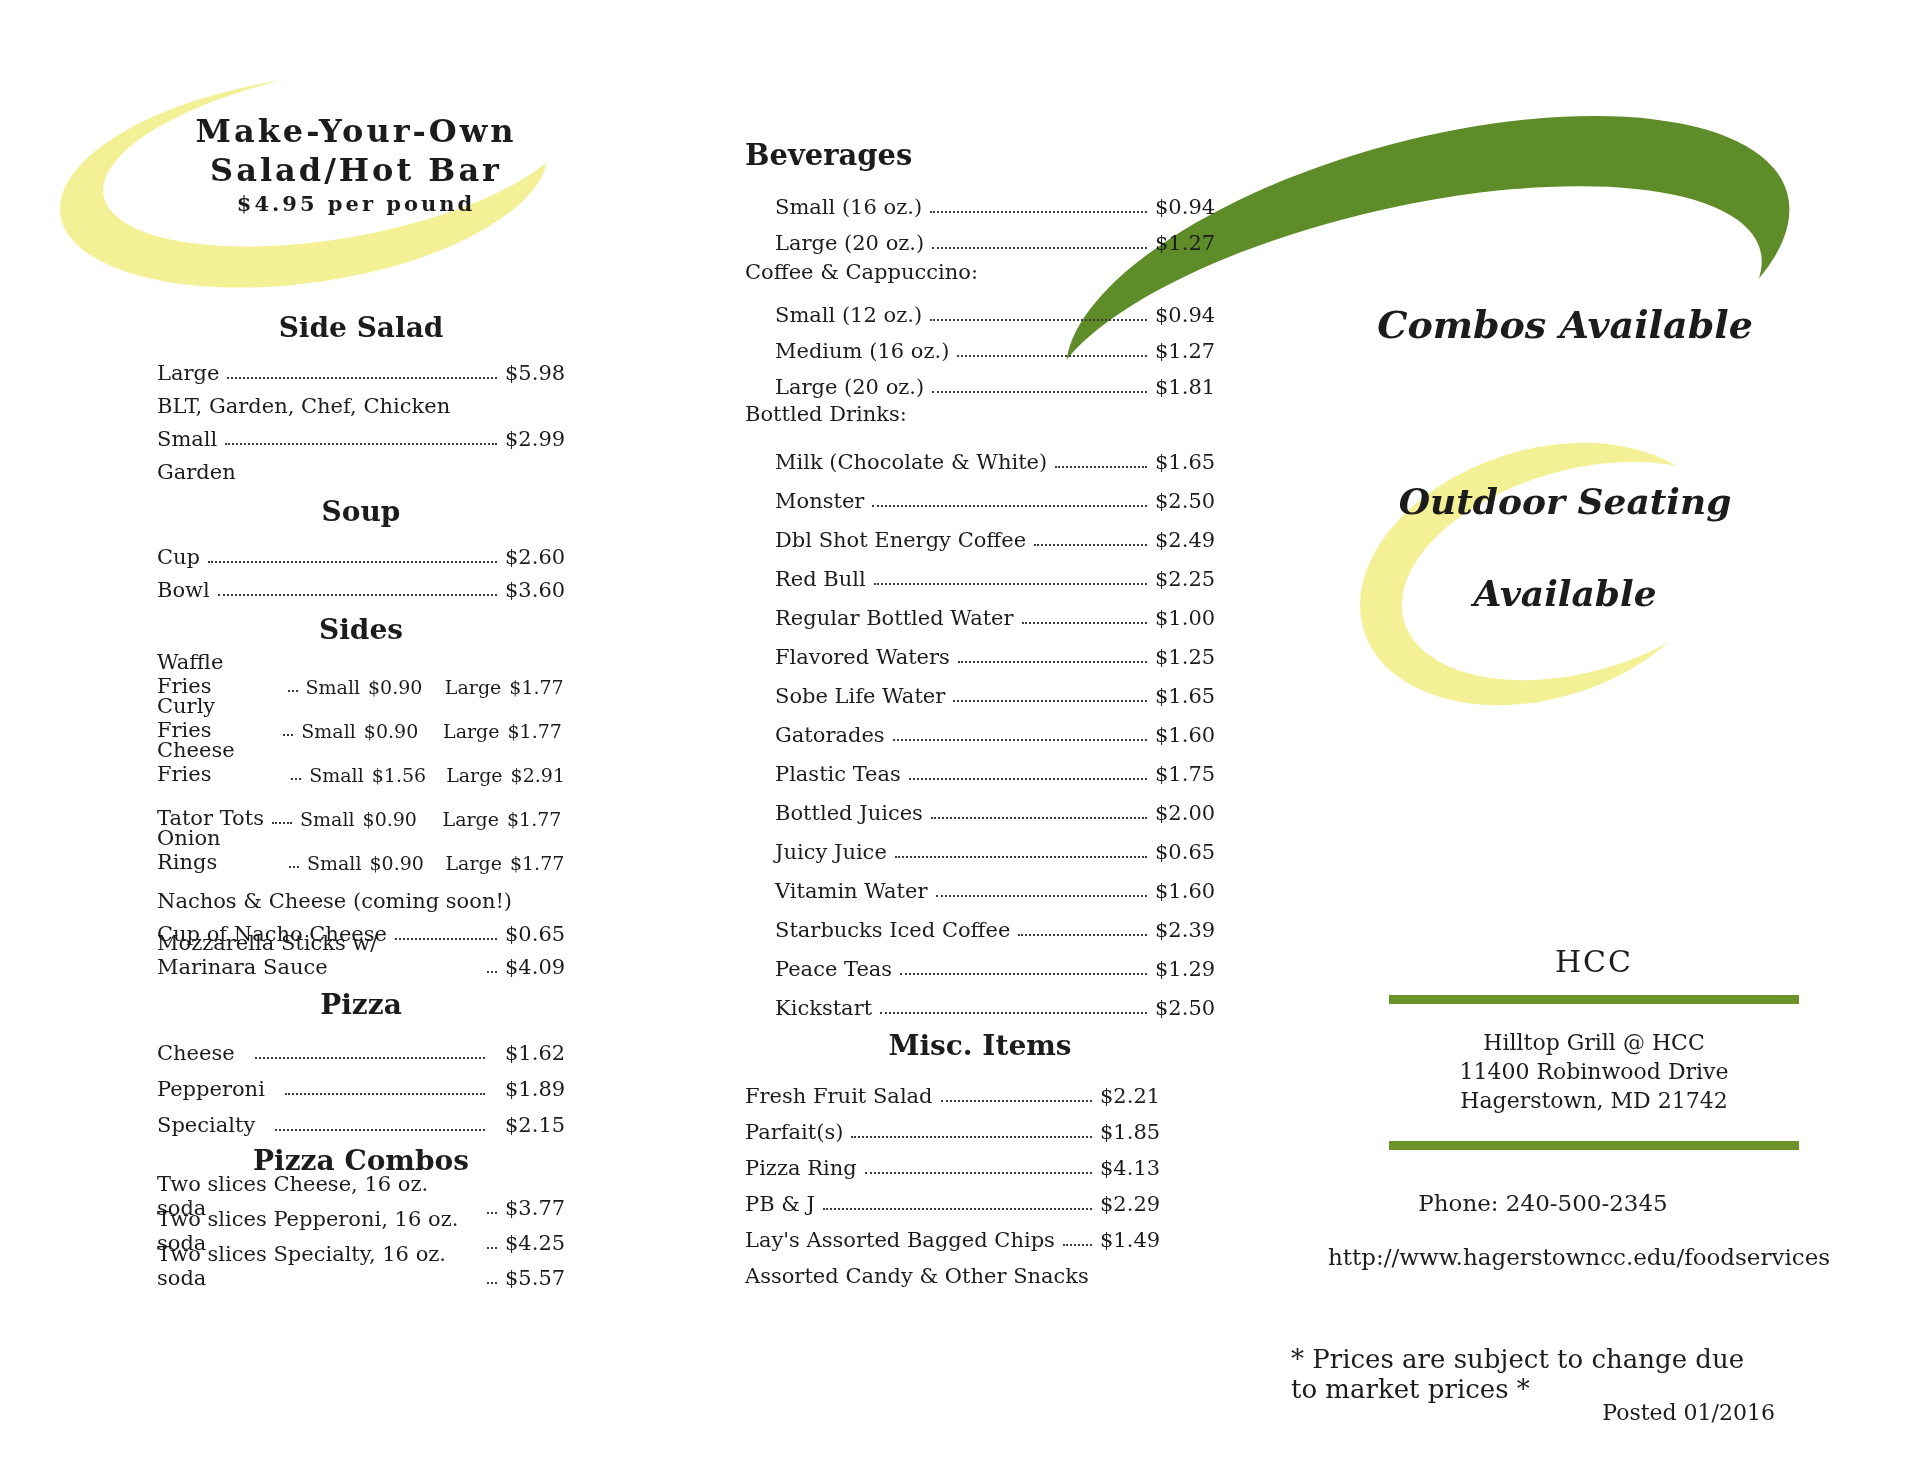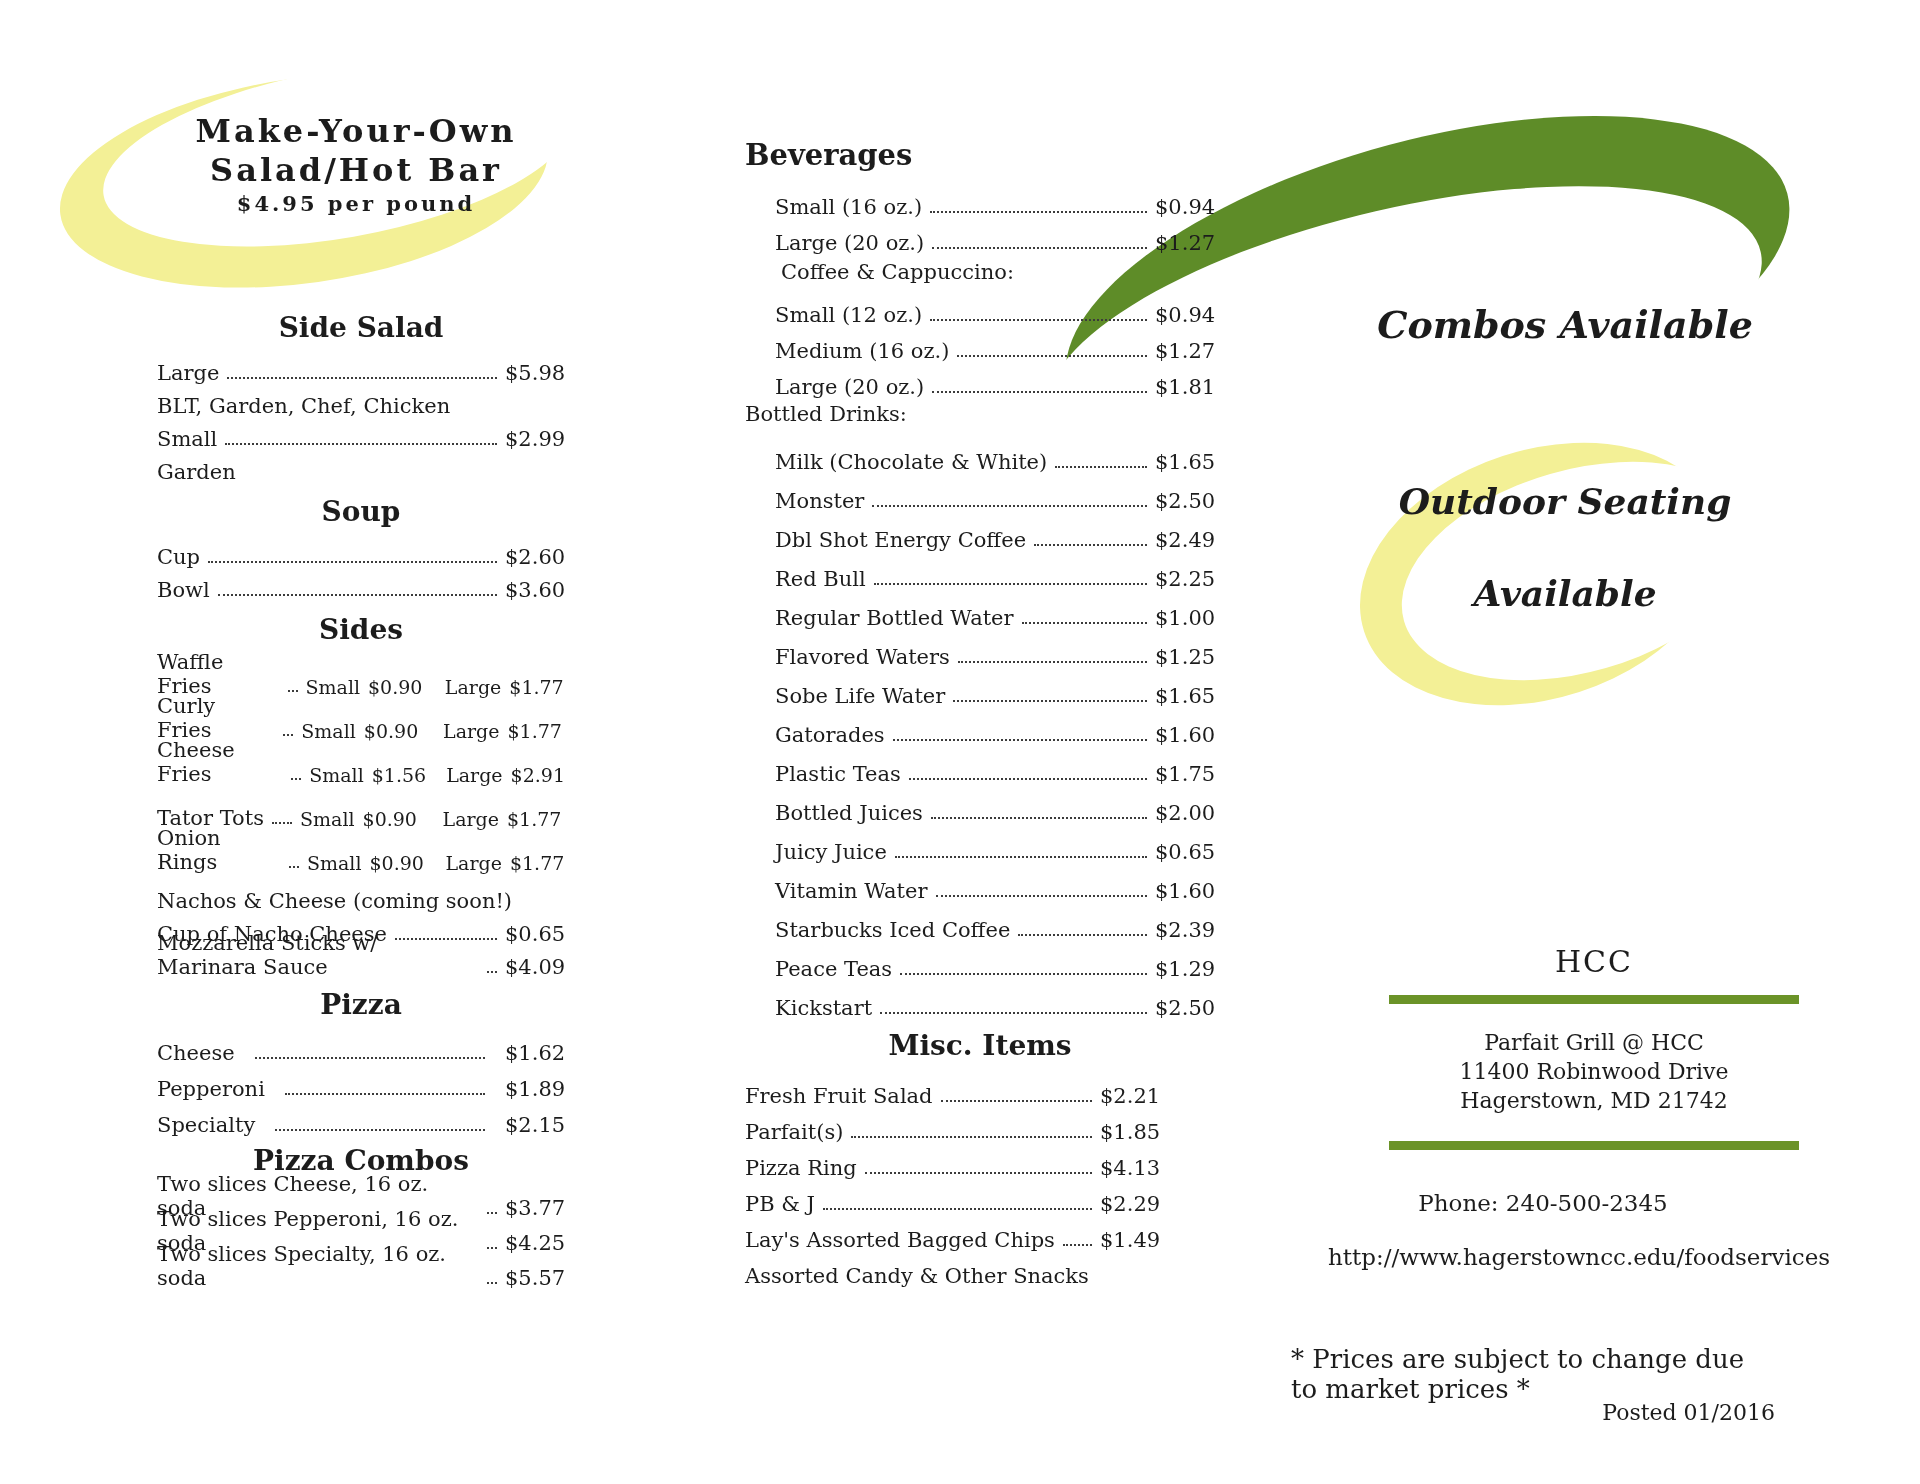--- a/index.html
+++ b/index.html
@@ -216,21 +216,21 @@
     <span>Small (16 oz.)</span>
     <span class="dots"></span>
     <span class="price">$0.94</span>
   </div>
   <div class="mrow bev-row">
     <span>Large (20 oz.)</span>
     <span class="dots"></span>
     <span class="price">$1.27</span>
   </div>
 
-  <div class="grp-label" style="margin-top:2px;margin-left:36px;">Coffee &amp; Cappuccino:</div>
+  <div class="grp-label" style="margin-top:2px;">Coffee &amp; Cappuccino:</div>
   <div class="mrow bev-row">
     <span>Small (12 oz.)</span>
     <span class="dots"></span>
     <span class="price">$0.94</span>
   </div>
   <div class="mrow bev-row">
     <span>Medium (16 oz.)</span>
     <span class="dots"></span>
     <span class="price">$1.27</span>
   </div>
@@ -348,21 +348,21 @@
   </div>
 </div>
 
 <div class="z-text combos">Combos Available</div>
 <div class="z-text outdoor1">Outdoor Seating</div>
 <div class="z-text outdoor2">Available</div>
 
 <div class="z-text hcc">HCC</div>
 <div class="rule rule1"></div>
 <div class="z-text address">
-  <div>Parfait Grill @ HCC</div>
+  <div>Hilltop Grill @ HCC</div>
   <div>11400 Robinwood Drive</div>
   <div>Hagerstown, MD 21742</div>
 </div>
 <div class="rule rule2"></div>
 
 <div class="z-text phone">Phone: 240-500-2345</div>
 <div class="z-text url">http://www.hagerstowncc.edu/foodservices</div>
 <div class="z-text disclaimer">*  Prices are subject to change due to market prices  *</div>
 <div class="z-text posted">Posted 01/2016</div>
 

